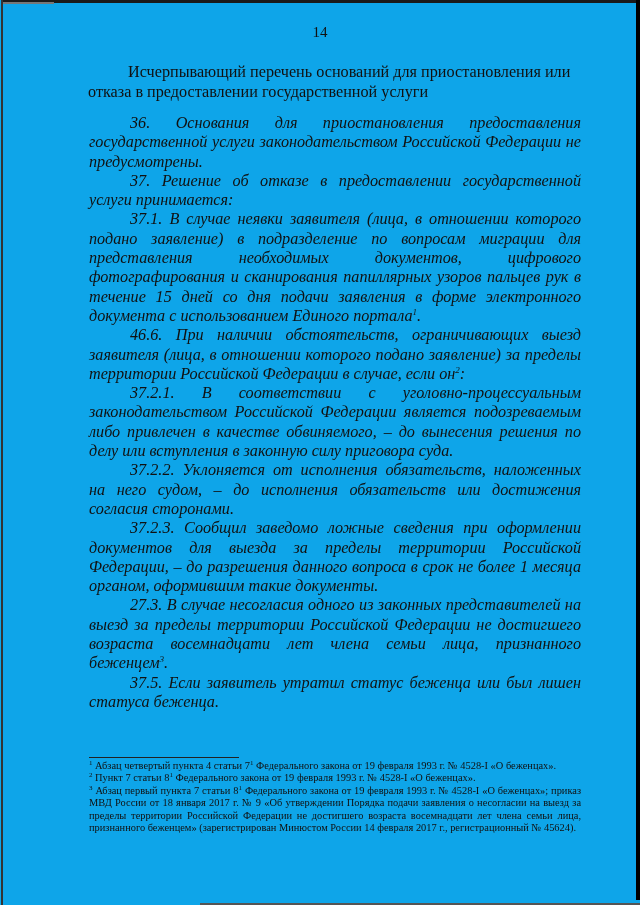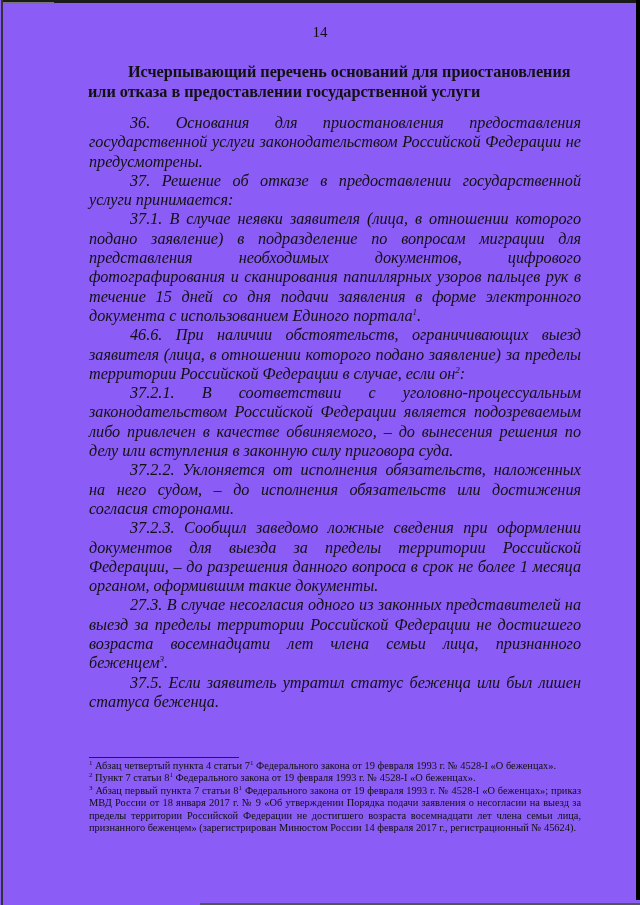--- a/index.html
+++ b/index.html
@@ -1,35 +1,35 @@
 <!DOCTYPE html>
 <html><head>
   <meta charset="utf-8">
   <style>
     html, body { margin: 0; padding: 0; background: #ffffff; }
     body { width: 640px; height: 905px; position: relative; overflow: hidden; }
     .page {
       position: absolute; left: 0; top: 0; width: 640px; height: 905px;
-      background: #8b5cf6;
+      background: #0ea5e9;
       font-family: "Liberation Serif", "DejaVu Serif", serif;
       color: #111111;
     }
     .edge-top { position: absolute; left: 2px; top: 0; width: 636px; height: 3px; background: #1a1a1a; }
     .edge-top-light { position: absolute; left: 2px; top: 2px; width: 52px; height: 2px; background: #777; }
     .edge-left { position: absolute; left: 1px; top: 0; width: 2px; height: 905px; background: #333; }
     .edge-right { position: absolute; right: 0; top: 0; width: 4px; height: 900px; background: #000; }
     .edge-bottom { position: absolute; left: 200px; bottom: 0; width: 440px; height: 2px; background: #555; }
 
     .page-number {
       position: absolute; left: 0; width: 640px; top: 24px;
       text-align: center; font-size: 15px;
     }
     .heading {
       position: absolute; left: 88px; width: 492px; top: 62px;
-      font-weight: bold; font-size: 16.2px; line-height: 20px;
+      font-weight: normal; font-size: 16.2px; line-height: 20px;
       text-indent: 40px;
     }
     .body {
       position: absolute; left: 89px; width: 492px; top: 114px;
       font-size: 16.2px; line-height: 19.3px;
       text-align: justify;
     }
     .body p { margin: 0; text-indent: 41px; font-style: italic; }
     sup { font-size: 9px; line-height: 0; vertical-align: 6px; }
 

